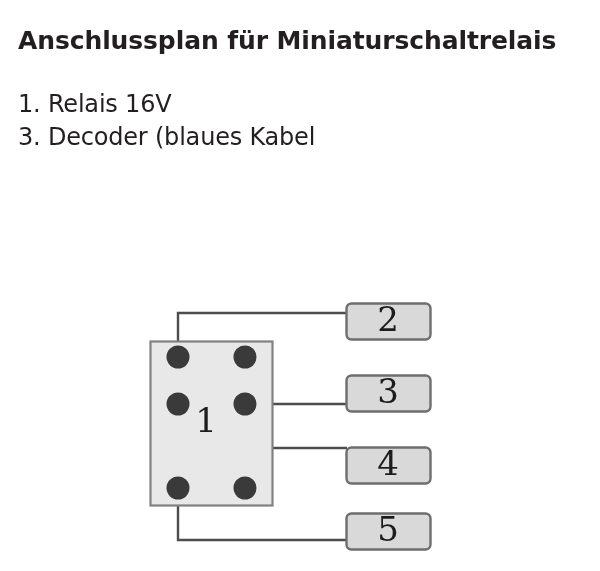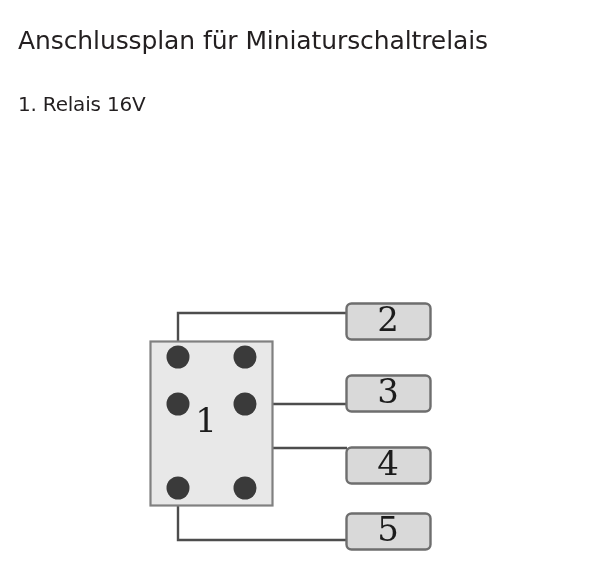--- a/index.html
+++ b/index.html
@@ -20,33 +20,33 @@
   
   #text-block {
     position: absolute;
     left: 18px;
     top: 24px;
     width: 570px;
   }
   #doc-title {
     font-size: 25px;
     line-height: 34px;
-    font-weight: 400;
+    font-weight: 700;
     letter-spacing: -0.1px;
     color: #231f20;
     margin: 0 0 30px 0;
     white-space: nowrap;
   }
   #legend-list {
     list-style: none;
     margin: 0;
     padding: 0;
   }
   #legend-list li {
-    font-size: 20px;
+    font-size: 24px;
     line-height: 33px;
     letter-spacing: -0.2px;
     white-space: nowrap;
     color: #231f20;
   }
   #legend-list li .num {
     display: inline;
   }
 
   
@@ -74,20 +74,24 @@
 </head>
 <body style="background: rgb(255, 255, 255);">
 
 <div id="text-block">
   <h1 id="doc-title">Anschlussplan für Miniaturschaltrelais</h1>
 
   <ul id="legend-list">
     <li>
       <span class="num">1.</span>
       <span class="txt">Relais 16V</span>
+    </li>
+    <li>
+      <span class="num">3.</span>
+      <span class="txt">Decoder  (blaues Kabel</span>
     </li>
   </ul>
 </div>
 
 <div id="diagram">
 <svg width="600" height="571" viewBox="0 0 600 571" xmlns="http://www.w3.org/2000/svg">
 
   <g fill="none" stroke="#4d4d4d" stroke-width="2.4" stroke-linecap="butt" stroke-linejoin="miter">
 
     <path d="M178,357 L178,313 L347,313"></path>

